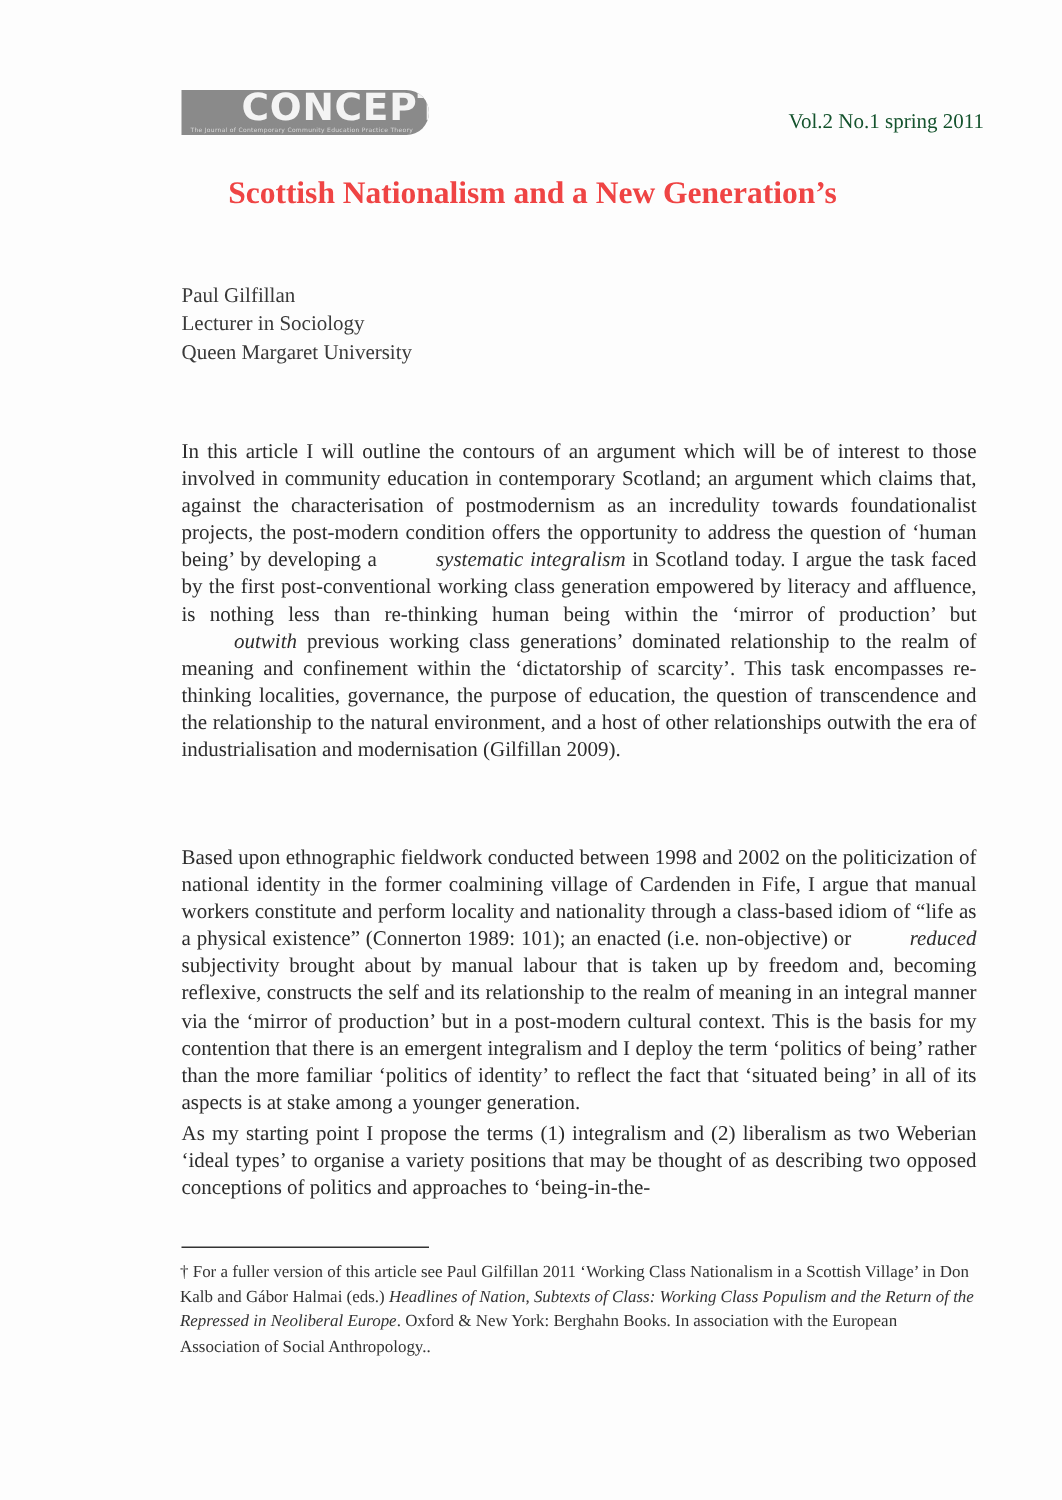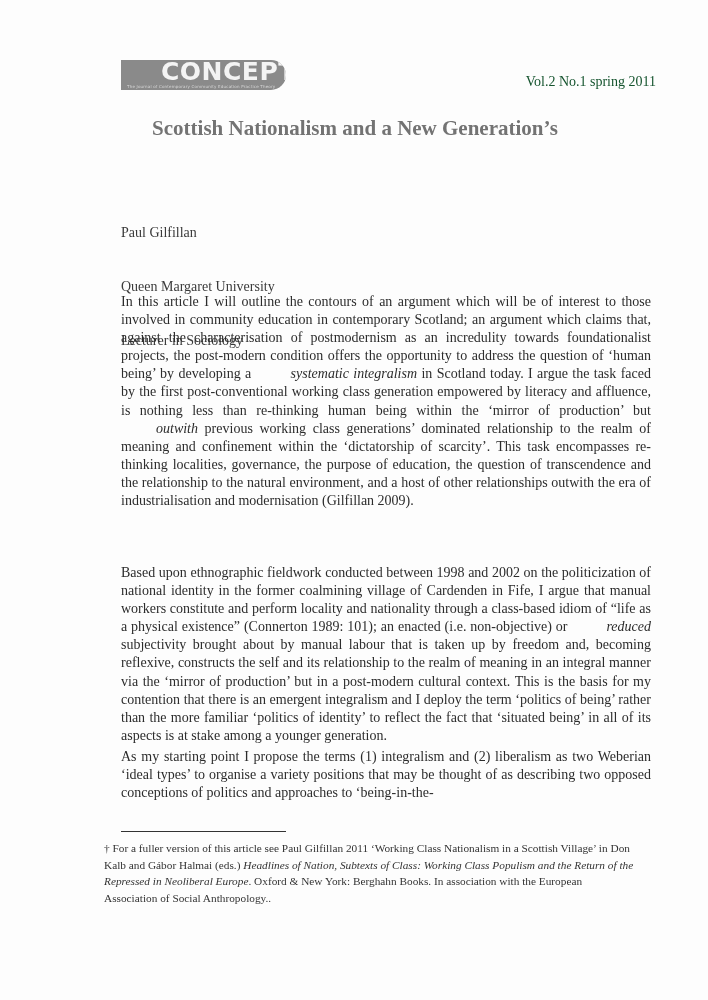--- a/index.html
+++ b/index.html
@@ -63,39 +63,39 @@
     }
     .title {
       position: absolute;
       left: 100px;
       width: 510px;
       top: 113px;
       text-align: center;
       font-weight: bold;
       font-size: 21px;
       line-height: 30px;
-      color: #737373;
+      color: #ef4444;
     }
     .title sup {
       font-size: 12px;
       font-weight: normal;
       vertical-align: top;
       position: relative;
       top: -4px;
       margin-left: 4px;
     }
     .author {
       position: absolute;
       left: 121px;
       top: 188px;
       font-size: 14px;
       line-height: 19px;
       color: #3a3a3a;
     }
-    .author div { white-space: nowrap; margin-top: 35px; }
+    .author div { white-space: nowrap; }
     .body-text {
       position: absolute;
       left: 121px;
       width: 530px;
       font-size: 14px;
       line-height: 18.1px;
       text-align: justify;
       color: #2c2c2c;
     }
     .p1 { top: 293px; }
@@ -105,21 +105,21 @@
     .fn-rule {
       position: absolute;
       left: 121px;
       top: 831px;
       width: 165px;
       height: 1px;
       background: #333;
     }
     .footnote {
       position: absolute;
-      left: 104px;
+      left: 120px;
       width: 530px;
       top: 840px;
       font-size: 11.3px;
       line-height: 16.5px;
       color: #333;
     }
   </style>
 </head>
 <body>
 
@@ -131,22 +131,22 @@
   </div>
 
   <div class="issue">Vol.2 No.1 spring 2011</div>
 
   <div class="title">
     <div>Scottish Nationalism and a New Generation’s</div>
   </div>
 
   <div class="author">
     <div>Paul Gilfillan</div>
+    <div>Lecturer in Sociology</div>
     <div>Queen Margaret University</div>
-    <div>Lecturer in Sociology</div>
   </div>
 
   <p class="body-text p1" style="margin:0"><span>In this article I will outline the contours of an argument which will be of interest to those involved in community education in contemporary Scotland; an argument which claims that, against the characterisation of postmodernism as an incredulity towards foundationalist projects, the post-modern condition offers the opportunity to address the question of ‘human being’ by developing a </span><em>systematic integralism</em><span> in Scotland today.  I argue the task faced by the first post-conventional  working class generation empowered by literacy and affluence,  is nothing less than re-thinking human being within the ‘mirror of production’ but </span><em>outwith</em><span> previous working class generations’ dominated relationship to the realm of meaning and confinement within the ‘dictatorship of scarcity’.  This task encompasses re-thinking localities, governance, the purpose of education, the question of transcendence and the relationship to the natural environment, and a host of other relationships outwith the era of industrialisation and modernisation (Gilfillan 2009).</span></p>
   <p class="body-text p2" style="margin:0"><span>Based upon ethnographic fieldwork conducted between 1998 and 2002 on the politicization of national identity in the former coalmining village of Cardenden in Fife, I argue that manual workers constitute and perform locality and nationality through a class-based idiom of  “life as a physical existence” (Connerton 1989: 101); an enacted (i.e. non-objective) or </span><em>reduced</em><span> subjectivity brought about by manual labour  that is taken up by freedom and, becoming reflexive, constructs the self and its relationship to the realm of meaning in an integral manner via the ‘mirror of production’ but in a post-modern cultural context. This is the basis for my contention that there is an emergent integralism and I deploy the term ‘politics of being’ rather than the more familiar  ‘politics of identity’ to reflect the fact that ‘situated being’ in all of its aspects is at stake among a younger generation.</span></p>
   <p class="body-text p3" style="margin:0"><span>As my starting point I propose the terms (1) integralism and (2) liberalism as two Weberian ‘ideal types’ to organise a variety positions that may be thought of as describing two opposed conceptions of politics and approaches to ‘being-in-the-</span></p>
 
   <div class="fn-rule"></div>
   <div class="footnote"><span>† For a fuller version of this article see Paul Gilfillan 2011 ‘Working Class Nationalism in a Scottish Village’ in Don Kalb and Gábor Halmai (eds.) </span><em>Headlines of Nation, Subtexts of Class: Working Class Populism and the Return of the Repressed in Neoliberal Europe</em><span>. Oxford &amp; New York: Berghahn Books. In association with the European Association of Social Anthropology..</span></div>
 
 </div>

